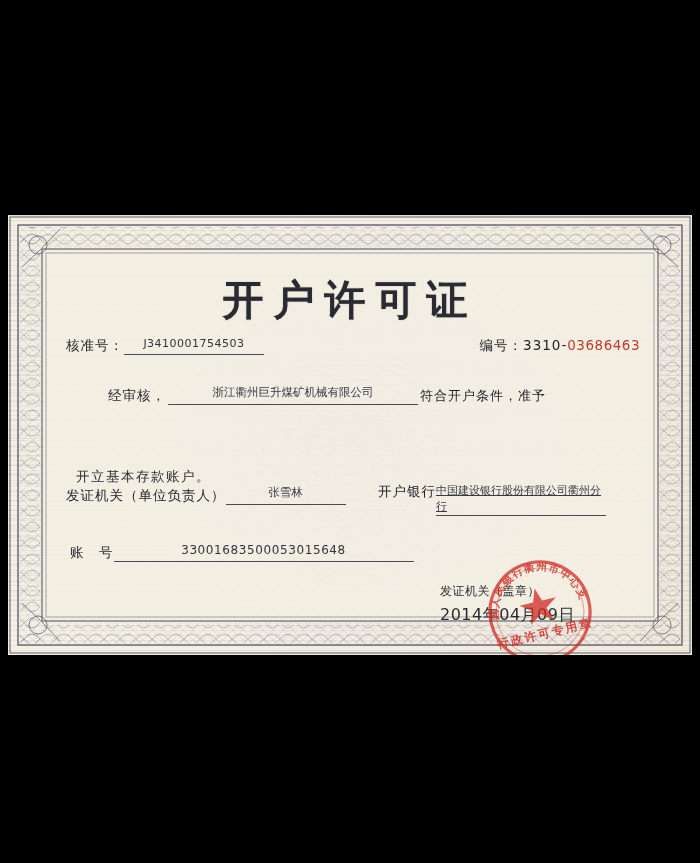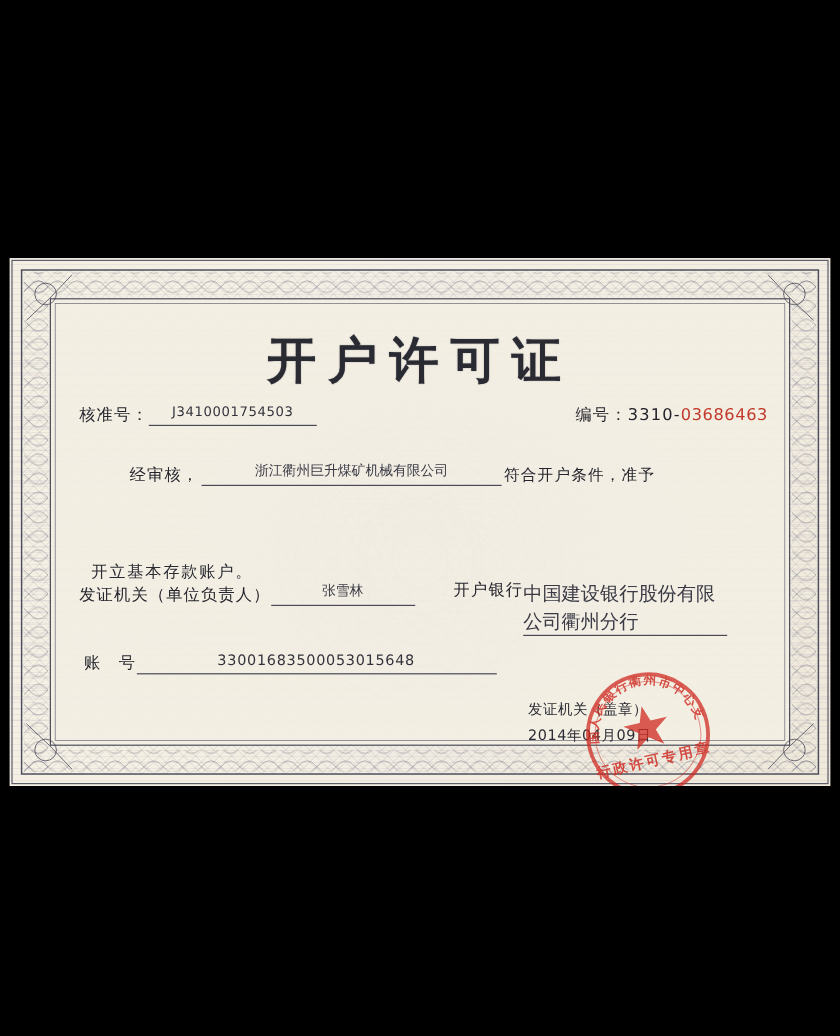--- a/index.html
+++ b/index.html
@@ -156,41 +156,42 @@
   #row-legal { top: 270px; left: 58px; }
   #legal-value {
     width: 120px;
     font-size: 11.5px;
     color: #3a3a45;
   }
   #row-bank { top: 268px; left: 370px; }
   #bank-value {
     display: inline-block;
     width: 170px;
-    font-size: 16px;
+    font-size: 11px;
     color: #3a3a45;
     line-height: 1.45;
     white-space: normal;
     vertical-align: top;
     border-bottom: 1px solid #4a4a55;
+    text-decoration: underline;
   }
 
   
   #row-account { top: 328px; left: 62px; }
   #account-value {
     width: 300px;
     font-size: 12px;
     color: #33333c;
     letter-spacing: 0.6px;
   }
 
   
   #row-issuer { top: 368px; left: 432px; font-size: 12px; letter-spacing: 0.5px; text-align: center; }
   #row-date { top: 390px; left: 432px; font-size: 12px; letter-spacing: 0.5px; }
-  .date-num { font-size: 12px; }
+  .date-num { font-size: 16px; }
 
   
   #seal {
     position: absolute;
     left: 478px;
     top: 343px;
     width: 108px;
     height: 108px;
     transform: rotate(-13deg);
     opacity: 0.82;

